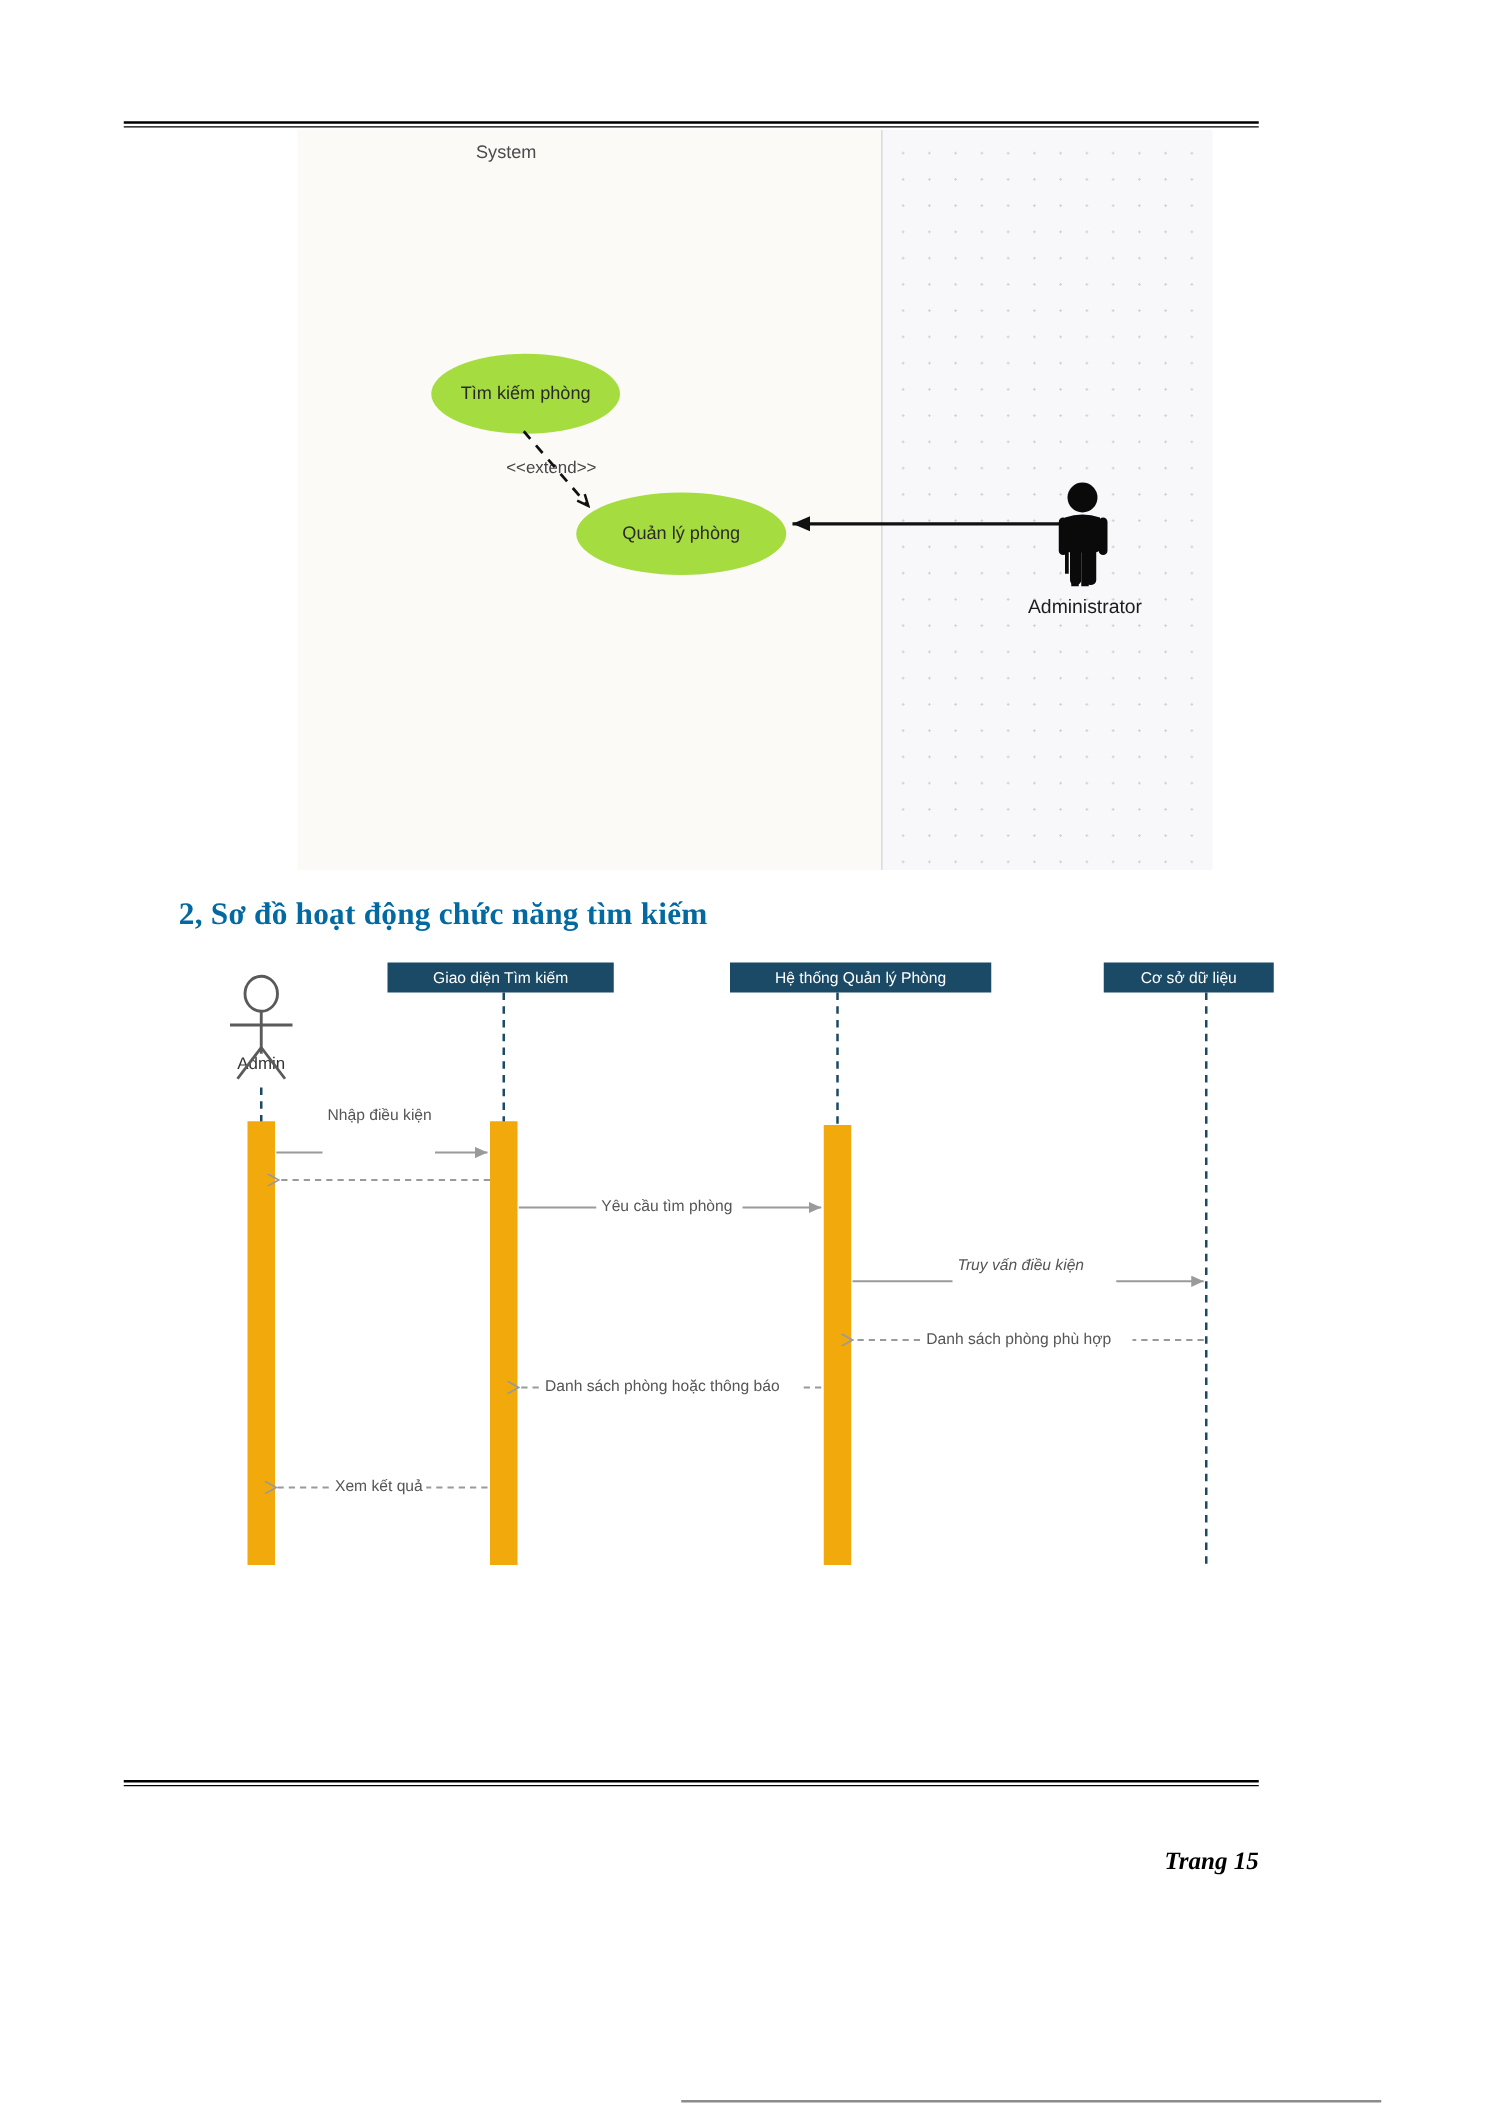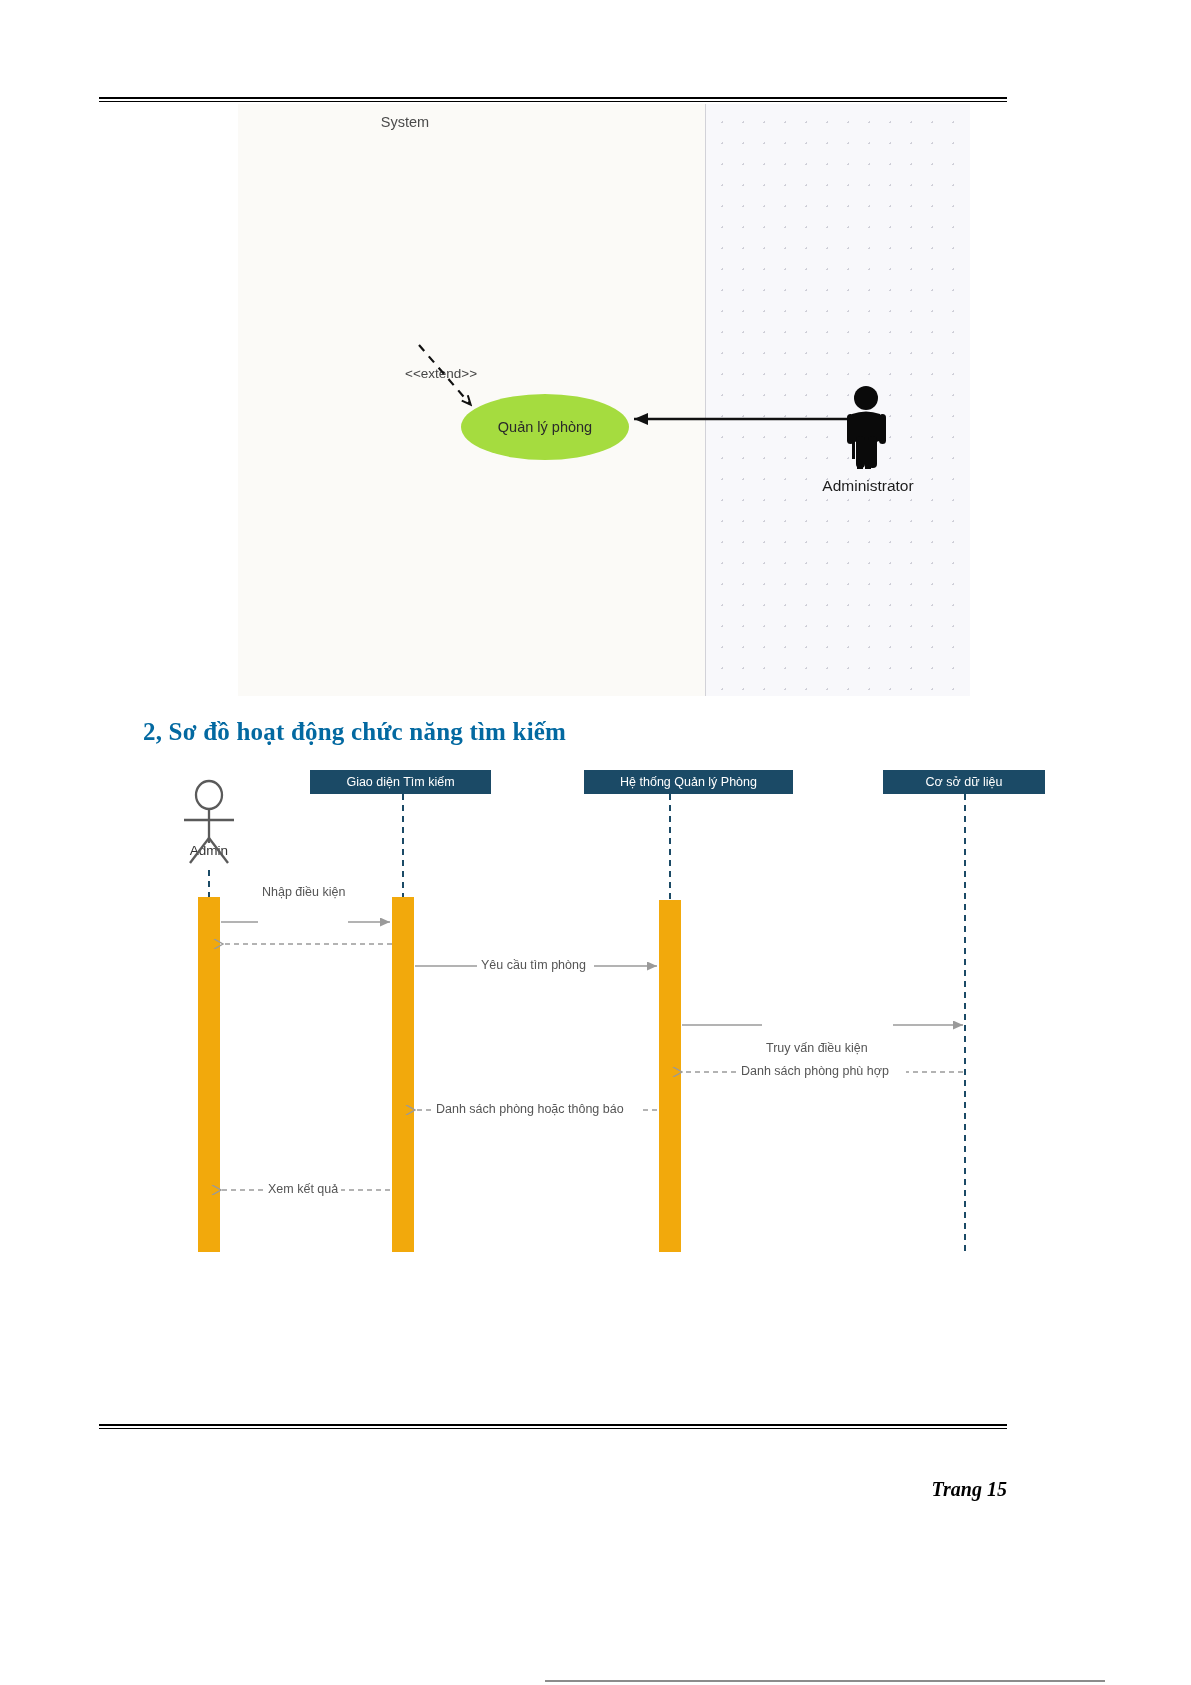--- a/index.html
+++ b/index.html
@@ -64,21 +64,21 @@
 
   
   .seq{position:absolute;left:0;top:0;width:1191px;height:1685px;}
   .seq-head{
     position:absolute;height:24px;background:#1b4a66;
     display:flex;align-items:center;justify-content:center;
     color:#ffffff;font-size:12.5px;white-space:nowrap;
   }
   #hd-ui{left:310px;top:770px;width:181px;}
   #hd-sys{left:584px;top:770px;width:209px;}
-  #hd-db{left:883px;top:770px;width:162px;}
+  #hd-db{left:883px;top:770px;width:136px;}
 
   .stick-label{
     position:absolute;left:159px;top:843px;width:100px;text-align:center;
     font-size:13.5px;color:#333;
   }
 
   .msg{
     position:absolute;font-size:12.5px;color:#555;white-space:nowrap;
   }
 
@@ -97,20 +97,21 @@
   <div class="hr" style="top:97px;">
     <div class="l1"></div>
       <div class="l2"></div>
   </div>
 
   <div class="usecase-canvas"></div>
   <div class="usecase-dots"></div>
 
   <div class="system-label">System</div>
 
+  <div class="ellipse" id="uc-search">Tìm kiếm phòng</div>
 
   <div class="ellipse" id="uc-manage">Quản lý phòng</div>
 
   <div class="extend-label">&lt;&lt;extend&gt;&gt;</div>
 
   <div class="actor-label">Administrator</div>
 
   <svg class="uml-svg">
 
     <defs>
@@ -193,21 +194,21 @@
       <line x1="657" y1="1110" x2="641" y2="1110" stroke-dasharray="5,4"></line>
       <line x1="431" y1="1110" x2="415" y2="1110" stroke-dasharray="5,4" marker-end="url(#grayOpenL)"></line>
 
       <line x1="390" y1="1190" x2="341" y2="1190" stroke-dasharray="5,4"></line>
       <line x1="263" y1="1190" x2="221" y2="1190" stroke-dasharray="5,4" marker-end="url(#grayOpenL)"></line>
     </g>
   </svg>
 
   <div class="msg" style="left:262px;top:885px;">Nhập điều kiện</div>
   <div class="msg" style="left:481px;top:958px;">Yêu cầu tìm phòng</div>
-  <div class="msg" style="left:766px;top:1041px;">Truy vấn điều kiện</div>
+  <div class="msg" style="left:766px;top:1005px;font-style:italic;">Truy vấn điều kiện</div>
   <div class="msg" style="left:741px;top:1064px;">Danh sách phòng phù hợp</div>
   <div class="msg" style="left:436px;top:1102px;">Danh sách phòng hoặc thông báo</div>
   <div class="msg" style="left:268px;top:1182px;">Xem kết quả</div>
 
   <div class="hr" style="top:1424px;">
     <div class="l1"></div>
       <div class="l2"></div>
   </div>
 
   <div class="footer-text">Trang 15</div>

